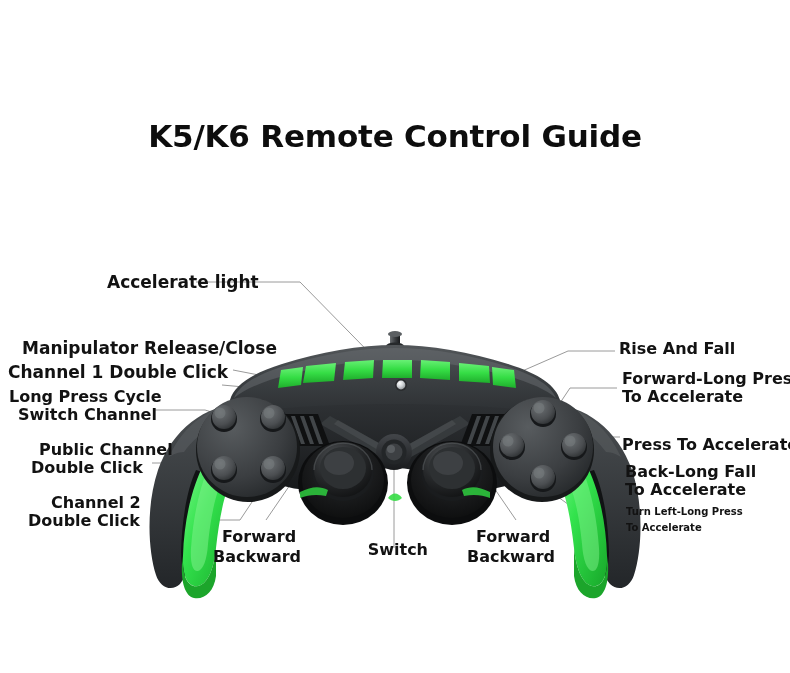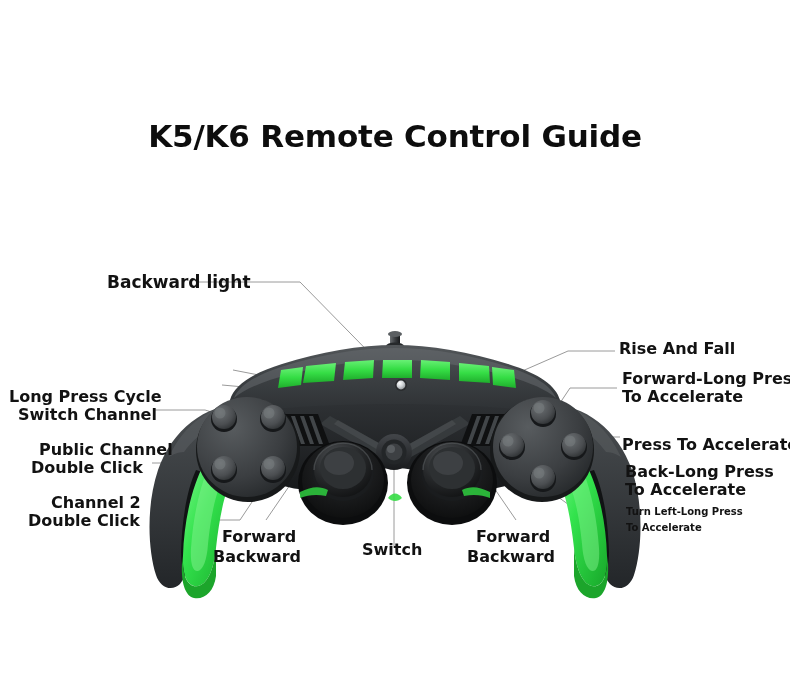--- a/index.html
+++ b/index.html
@@ -35,21 +35,21 @@
   }
   .cap {
     position: absolute;
     font-weight: bold;
     color: #121212;
     line-height: 1.18;
     white-space: nowrap;
   }
   .cap.r { text-align: right; }
   .cap.l { text-align: left; }
-  .cap.c { text-align: left; }
+  .cap.c { text-align: right; }
   .s17 { font-size: 17px; }
   .s16 { font-size: 16px; }
   .s13 { font-size: 10px; }
   svg#art {
     position: absolute;
     left: 0;
     top: 0;
     width: 790px;
     height: 673px;
   }
@@ -296,41 +296,43 @@
       <ellipse cx="452" cy="468" rx="23" ry="21" fill="#2d3032"></ellipse>
       <ellipse cx="448" cy="463" rx="15" ry="12" fill="#44474a" opacity="0.7"></ellipse>
       <path d="M423 470 A29 27 0 0 1 481 470" fill="none" stroke="#6b6f72" stroke-width="1.4" opacity="0.45"></path>
     </g>
 
     <path d="M388 498 C392 492 398 492 402 498 C398 502 392 502 388 498 Z" fill="#35dd45" opacity="0.9"></path>
     <path d="M300 492 C312 486 320 486 328 490 L326 496 C316 494 308 495 300 498 Z" fill="#2fcf3f" opacity="0.85"></path>
     <path d="M490 492 C478 486 470 486 462 490 L464 496 C474 494 482 495 490 498 Z" fill="#2fcf3f" opacity="0.85"></path>
   </svg>
 
-  <div class="cap l s17" style="left:107px; top:272px;">Backward light</div>
-
-
+  <div class="cap l s17" style="left:107px; top:272px;">Accelerate light</div>
+
+  <div class="cap l s17" style="left:22px; top:338px;">Manipulator Release/Close</div>
+
+  <div class="cap l s17" style="left:8px; top:362px;">Channel 1 Double Click</div>
 
   <div class="cap l s16" style="left:18px; top:406px;">Switch Channel</div>
   <div class="cap l s16" style="left:9px; top:388px;">Long Press Cycle</div>
 
   <div class="cap l s16" style="left:22px; top:441px;margin-left:17px;">Public Channel</div>
   <div class="cap l s16" style="left:31px; top:459px;">Double Click</div>
 
   <div class="cap l s16" style="left:51px; top:494px;">Channel 2</div>
   <div class="cap l s16" style="left:28px; top:512px;">Double Click</div>
 
   <div class="cap r s16" style="left:619px; top:340px;">Rise And Fall</div>
 
   <div class="cap r s16" style="left:622px; top:370px;">Forward-Long Press</div>
   <div class="cap r s16" style="left:622px; top:388px;">To Accelerate</div>
 
   <div class="cap r s16" style="left:622px; top:436px;">Press To Accelerate</div>
 
-  <div class="cap r s16" style="left:625px; top:463px;">Back-Long Press</div>
+  <div class="cap r s16" style="left:625px; top:463px;">Back-Long Fall</div>
   <div class="cap r s16" style="left:625px; top:481px;">To Accelerate</div>
 
   <div class="cap r s13" style="left:626px; top:506px;">Turn Left-Long Press</div>
   <div class="cap r s13" style="left:626px; top:522px;">To Accelerate</div>
 
   <div class="cap l s16" style="left:222px; top:528px;">Forward</div>
   <div class="cap l s16" style="left:213px; top:548px;">Backward</div>
 
   <div class="cap c s16" style="left:362px; top:541px; width:66px;">Switch</div>
 

